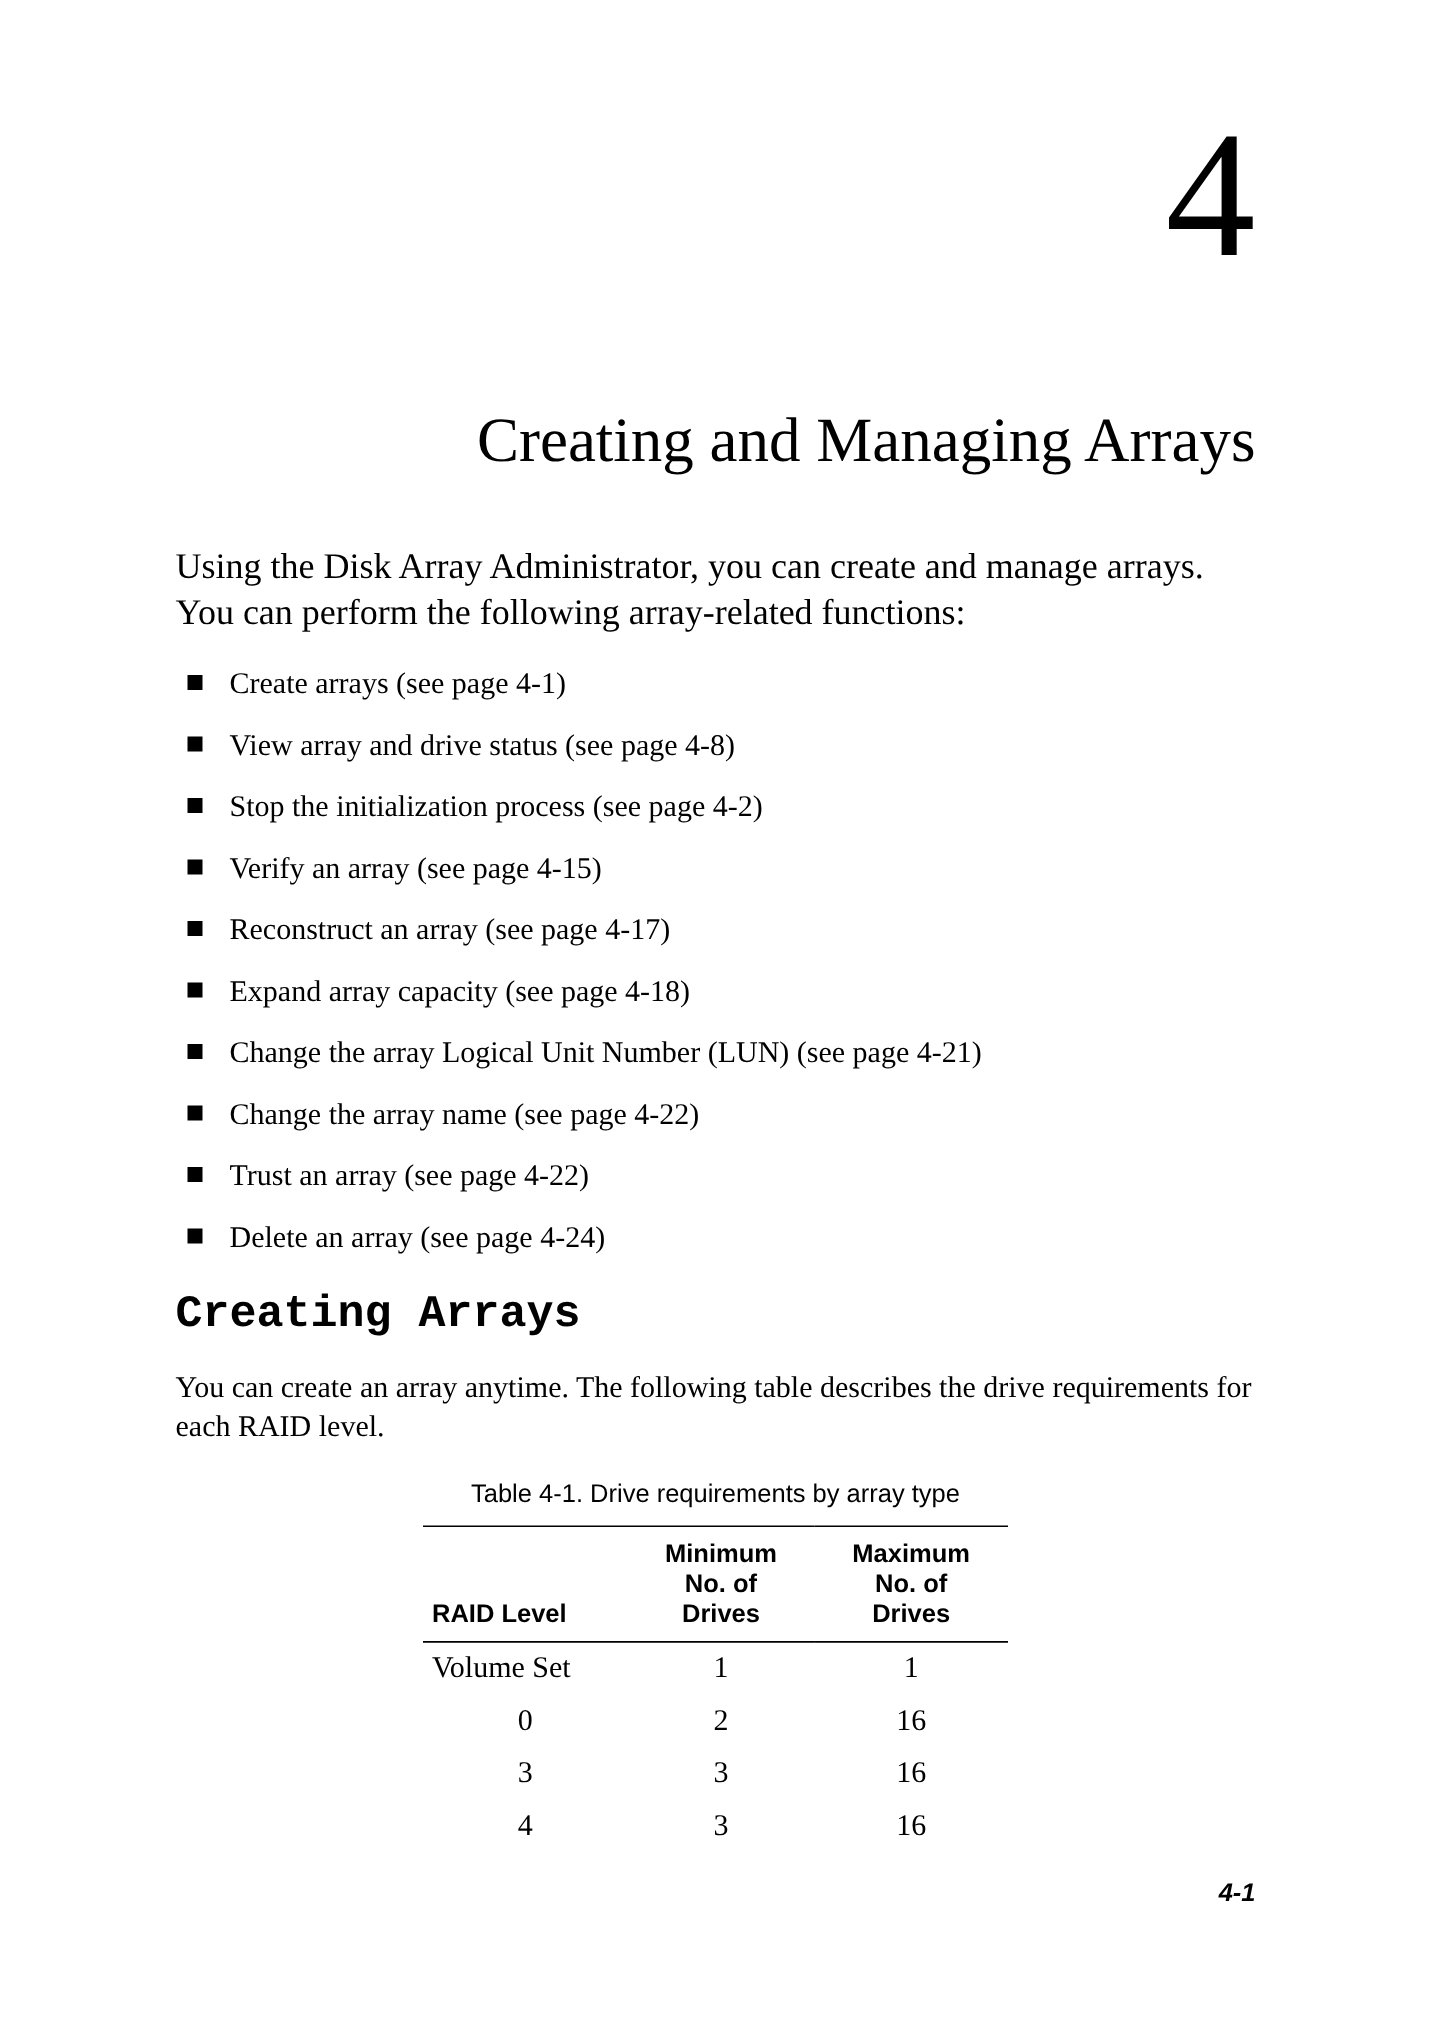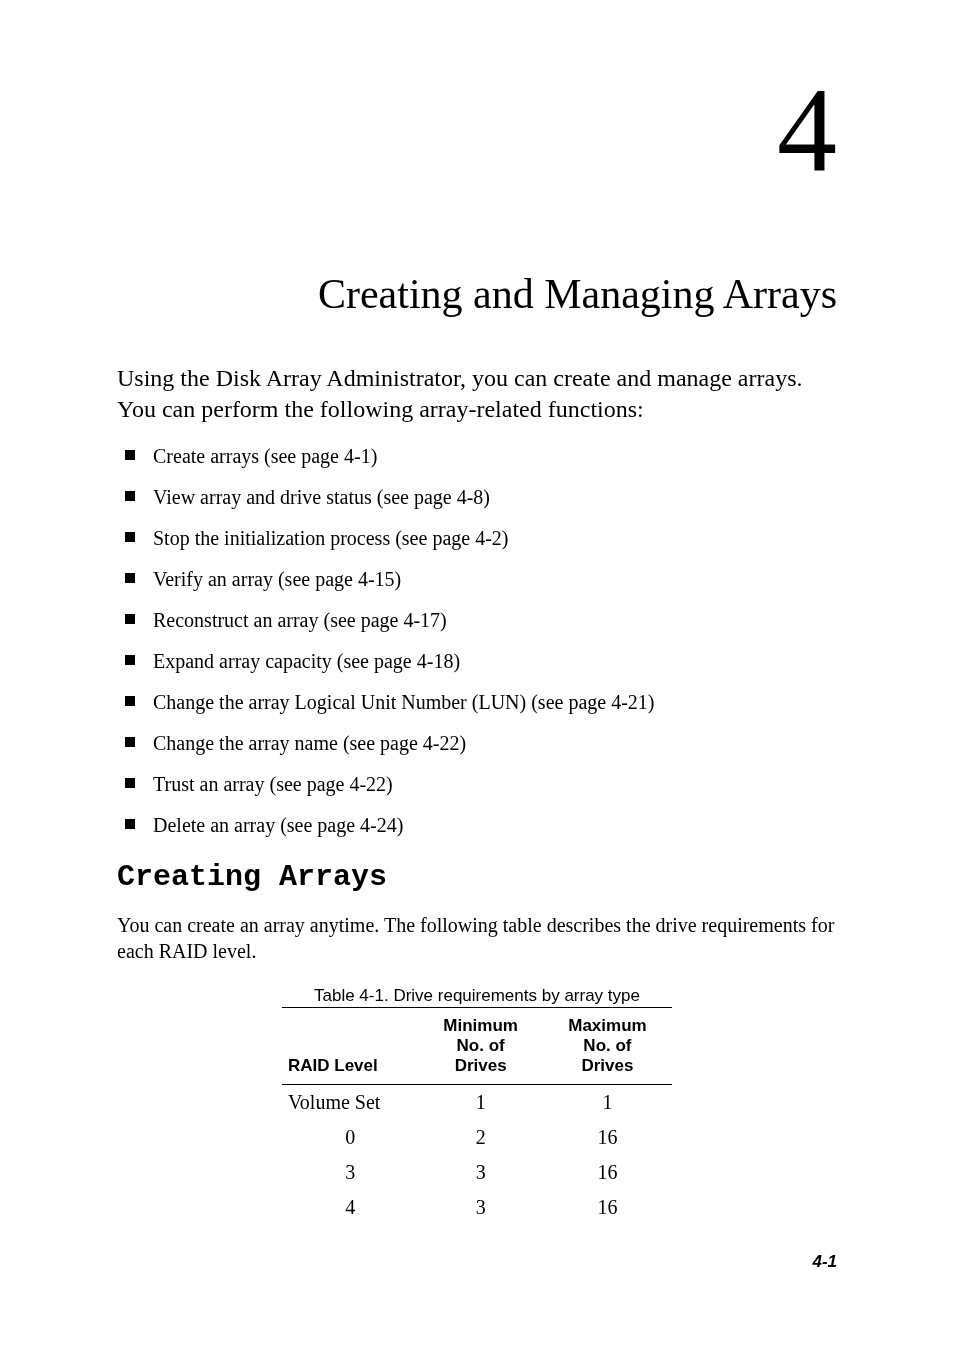--- a/index.html
+++ b/index.html
@@ -63,21 +63,21 @@
     }
     .section-para {
       font-size: 20px;
       line-height: 1.3;
       margin-bottom: 22px;
     }
     .table-caption {
       font-family: Arial, Helvetica, sans-serif;
       font-size: 17px;
       text-align: center;
-      margin-bottom: 1px;
+      margin-bottom: 11px;
     }
     .data-table {
       margin: 0 auto;
       border-collapse: collapse;
       width: 390px;
     }
     .data-table th {
       font-family: Arial, Helvetica, sans-serif;
       font-size: 17px;
       font-weight: bold;

